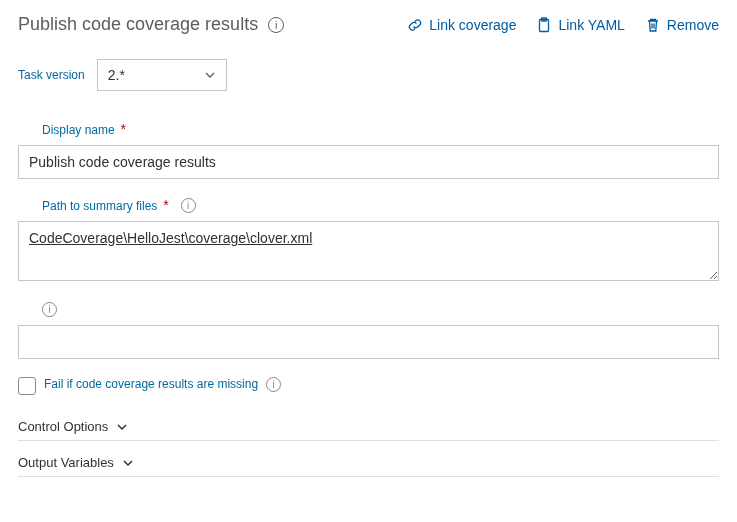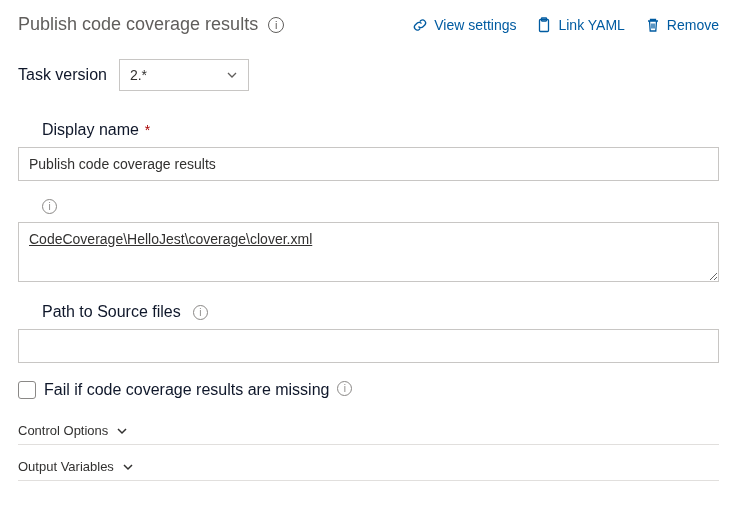--- a/index.html
+++ b/index.html
@@ -73,22 +73,22 @@
       width: 100%;
       height: 100%;
     }
     .field-row {
       display: flex;
       align-items: center;
       gap: 12px;
       margin-bottom: 30px;
     }
     .field-label {
-      color: #0f172a;
-      font-size: 16px;
+      color: #0369a1;
+      font-size: 12px;
     }
     .required-asterisk {
       color: #a80000;
       margin-left: 2px;
     }
     .select-box {
       display: flex;
       align-items: center;
       justify-content: space-between;
       border: 1px solid #c8c6c4;
@@ -176,21 +176,21 @@
     <span class="info-icon">i</span>
   </div>
   <div class="header-actions">
     <div class="action-link">
       <span class="action-icon">
         <svg viewBox="0 0 16 16" fill="none" stroke="currentColor" stroke-width="1.3">
           <path d="M6.5 9.5a3 3 0 0 0 4.5.3l2-2a3 3 0 0 0-4.2-4.2l-1 1"></path>
           <path d="M9.5 6.5a3 3 0 0 0-4.5-.3l-2 2a3 3 0 0 0 4.2 4.2l1-1"></path>
         </svg>
       </span>
-      <span>View settings</span>
+      <span>Link coverage</span>
     </div>
     <div class="action-link">
       <span class="action-icon">
         <svg viewBox="0 0 16 16" fill="none" stroke="currentColor" stroke-width="1.3">
           <rect x="3.5" y="2.5" width="9" height="12" rx="1"></rect>
           <rect x="5.5" y="1" width="5" height="3" rx="0.5"></rect>
         </svg>
       </span>
       <span>Link YAML</span>
     </div>
@@ -221,28 +221,30 @@
   <div class="label-line">
     <span>
       <span class="field-label">Display name</span><span class="required-asterisk"> *</span>
     </span>
   </div>
   <input type="text" class="text-input" value="Publish code coverage results" style="">
 </div>
 
 <div class="form-group">
   <div class="label-line">
+    <span>
+      <span class="field-label">Path to summary files</span><span class="required-asterisk"> *</span>
+    </span>
     <span class="info-icon small">i</span>
   </div>
   <textarea class="textarea-input" style="">CodeCoverage\HelloJest\coverage\clover.xml</textarea>
 </div>
 
 <div class="form-group">
   <div class="label-line">
-    <span class="field-label">Path to Source files</span>
     <span class="info-icon small">i</span>
   </div>
   <input type="text" class="text-input" value="" style="">
 </div>
 
 <div class="checkbox-row">
   <div class="checkbox"></div>
   <span class="field-label">Fail if code coverage results are missing</span>
   <span class="info-icon small">i</span>
 </div>

